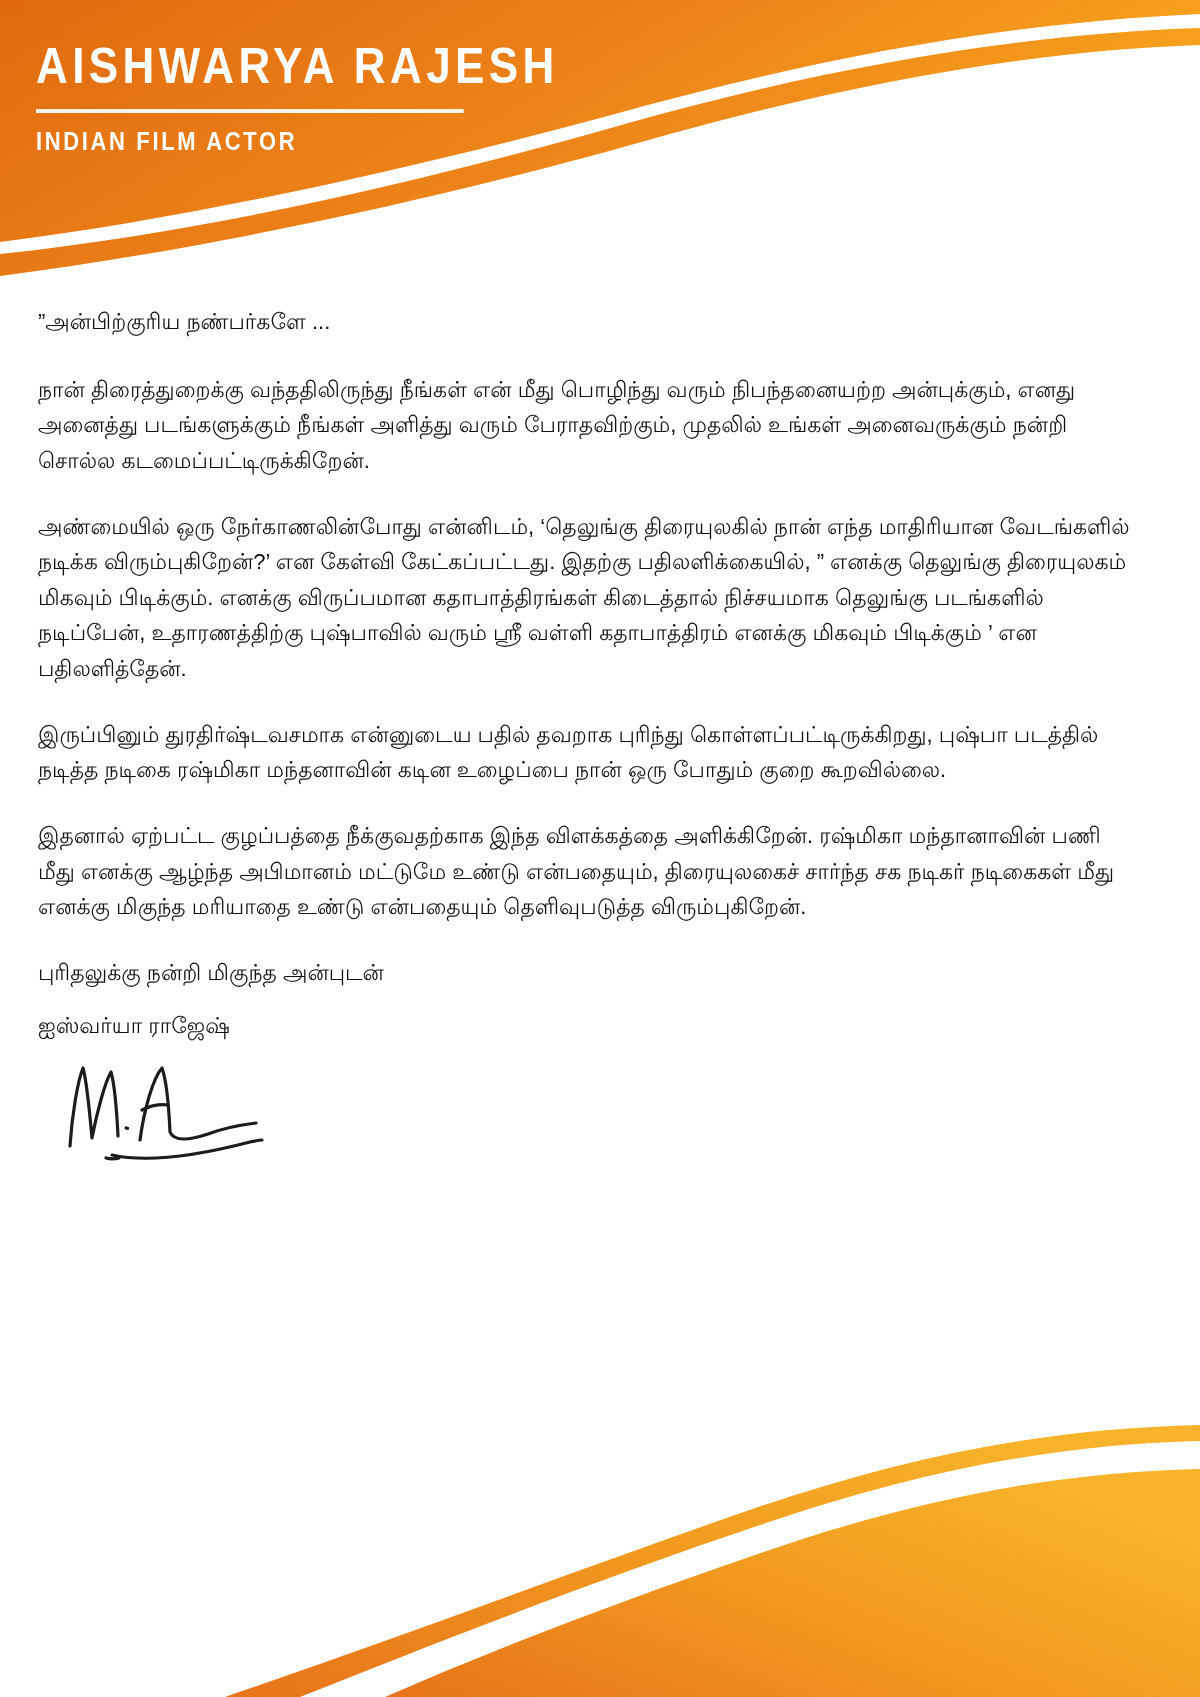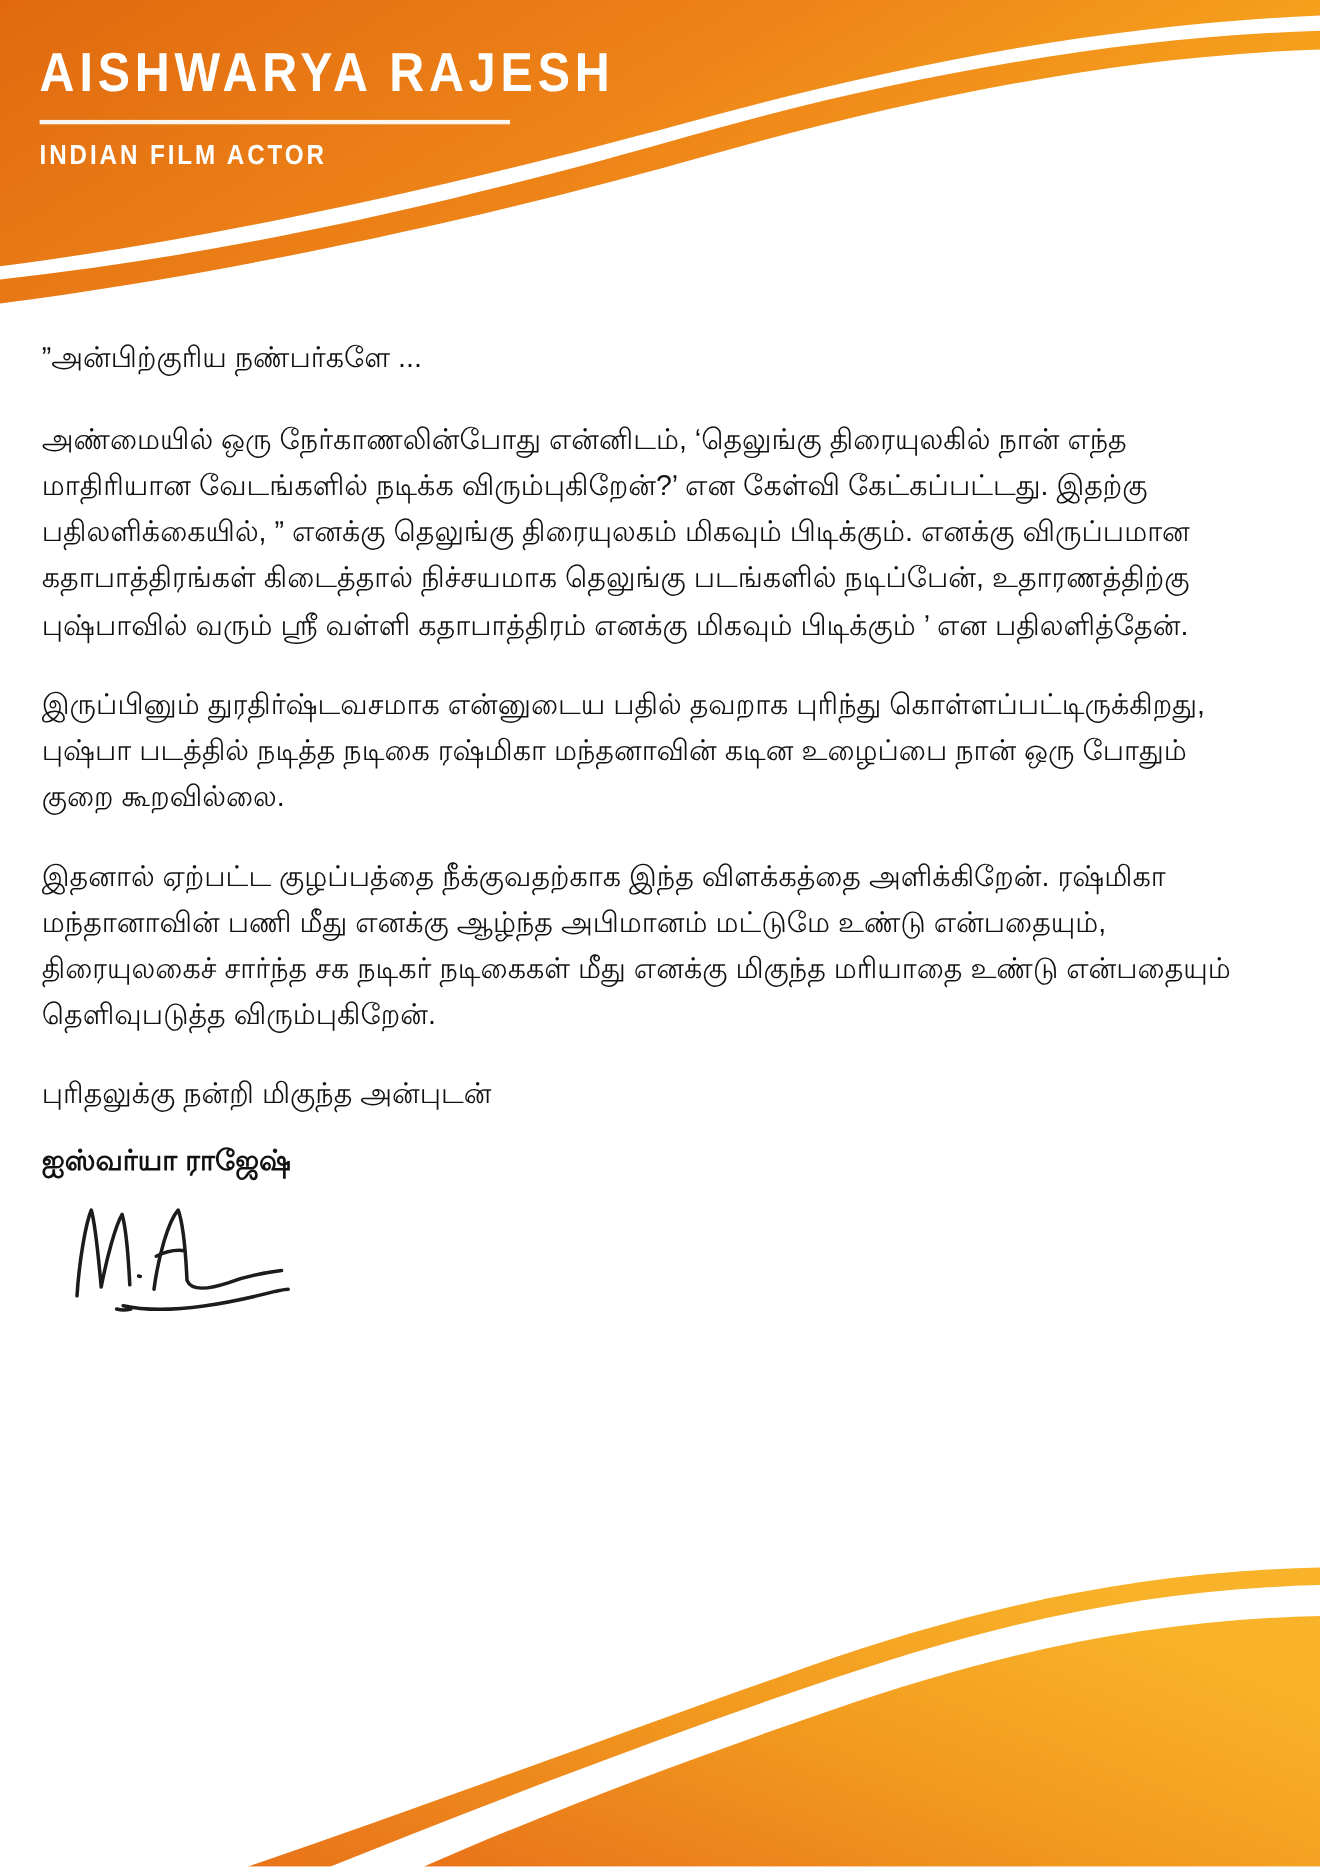--- a/index.html
+++ b/index.html
@@ -22,25 +22,25 @@
     width:486px;height:4px;background:#ffffff;opacity:.92;margin:16px 0 14px 0;
   }
   .brand-subtitle{
     font-size:25px;font-weight:bold;letter-spacing:3px;white-space:nowrap;
   }
   
   .content{
     position:relative;z-index:1;padding:24px 60px 0 38px;color:#111111;
   }
   .para, .greeting, .closing, .signatory{
-    font-size:26px;line-height:1.62;margin:0 0 30px 0;color:#111111;
+    font-size:22px;line-height:1.62;margin:0 0 30px 0;color:#111111;
   }
   .greeting{margin-bottom:32px;}
   .closing{margin-top:6px;margin-bottom:18px;}
-  .signatory{margin-bottom:4px;font-weight:bold;}
+  .signatory{margin-bottom:4px;}
   
   .signature{margin:6px 0 0 18px;}
   
   .footer-wrap{
     position:absolute;left:0;bottom:0;width:1200px;height:320px;z-index:0;
     pointer-events:none;
   }
   .footer-wrap svg{display:block;}
 </style>
 </head>
@@ -65,20 +65,21 @@
     <div class="brand-name">AISHWARYA RAJESH</div>
     <div class="brand-divider"></div>
     <div class="brand-subtitle">INDIAN FILM ACTOR</div>
   </div>
 </div>
 
 <div class="content">
   <p class="greeting">”அன்பிற்குரிய நண்பர்களே ...</p>
 
   <div>
+      <p class="para">நான் திரைத்துறைக்கு வந்ததிலிருந்து நீங்கள் என் மீது பொழிந்து வரும் நிபந்தனையற்ற அன்புக்கும், எனது அனைத்து படங்களுக்கும் நீங்கள் அளித்து வரும் பேராதவிற்கும், முதலில் உங்கள் அனைவருக்கும் நன்றி சொல்ல கடமைப்பட்டிருக்கிறேன்.</p>
       <p class="para">அண்மையில் ஒரு நேர்காணலின்போது என்னிடம், ‘தெலுங்கு திரையுலகில் நான் எந்த மாதிரியான வேடங்களில் நடிக்க விரும்புகிறேன்?’ என கேள்வி கேட்கப்பட்டது. இதற்கு பதிலளிக்கையில், ” எனக்கு தெலுங்கு திரையுலகம் மிகவும் பிடிக்கும். எனக்கு விருப்பமான கதாபாத்திரங்கள் கிடைத்தால் நிச்சயமாக தெலுங்கு படங்களில் நடிப்பேன், உதாரணத்திற்கு புஷ்பாவில் வரும் ஸ்ரீ வள்ளி கதாபாத்திரம் எனக்கு மிகவும் பிடிக்கும் ’ என பதிலளித்தேன்.</p>
       <p class="para">இருப்பினும் துரதிர்ஷ்டவசமாக என்னுடைய பதில் தவறாக புரிந்து கொள்ளப்பட்டிருக்கிறது, புஷ்பா படத்தில் நடித்த நடிகை ரஷ்மிகா மந்தனாவின் கடின உழைப்பை நான் ஒரு போதும் குறை கூறவில்லை.</p>
       <p class="para">இதனால் ஏற்பட்ட குழப்பத்தை நீக்குவதற்காக இந்த விளக்கத்தை அளிக்கிறேன். ரஷ்மிகா மந்தானாவின் பணி மீது எனக்கு ஆழ்ந்த அபிமானம் மட்டுமே உண்டு என்பதையும், திரையுலகைச் சார்ந்த சக நடிகர் நடிகைகள் மீது எனக்கு மிகுந்த மரியாதை உண்டு என்பதையும் தெளிவுபடுத்த விரும்புகிறேன்.</p>
     </div>
 
   <p class="closing">புரிதலுக்கு நன்றி மிகுந்த அன்புடன்</p>
   <p class="signatory">ஐஸ்வர்யா ராஜேஷ்</p>
 
   
   <svg class="signature" width="220" height="118" viewBox="0 0 220 118">

